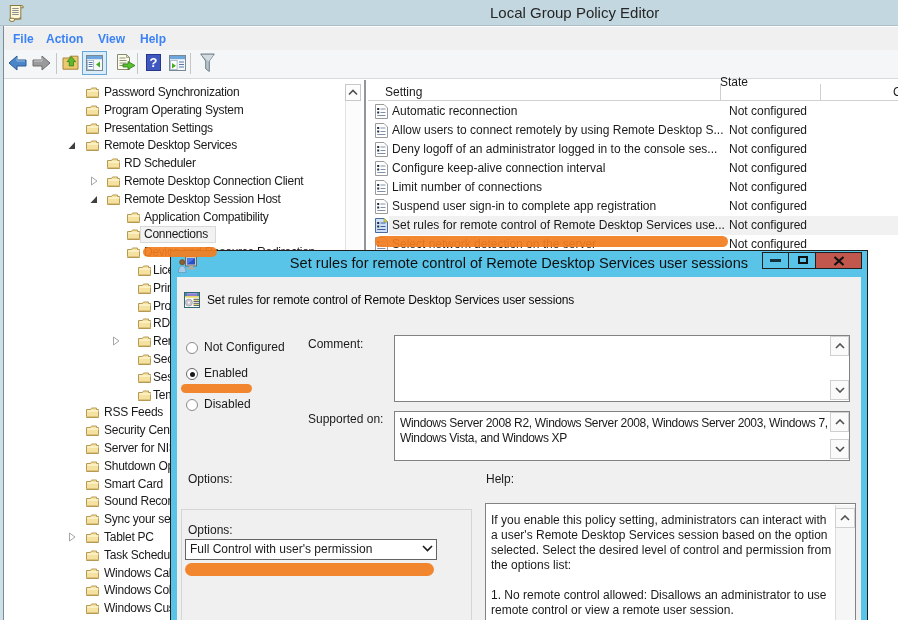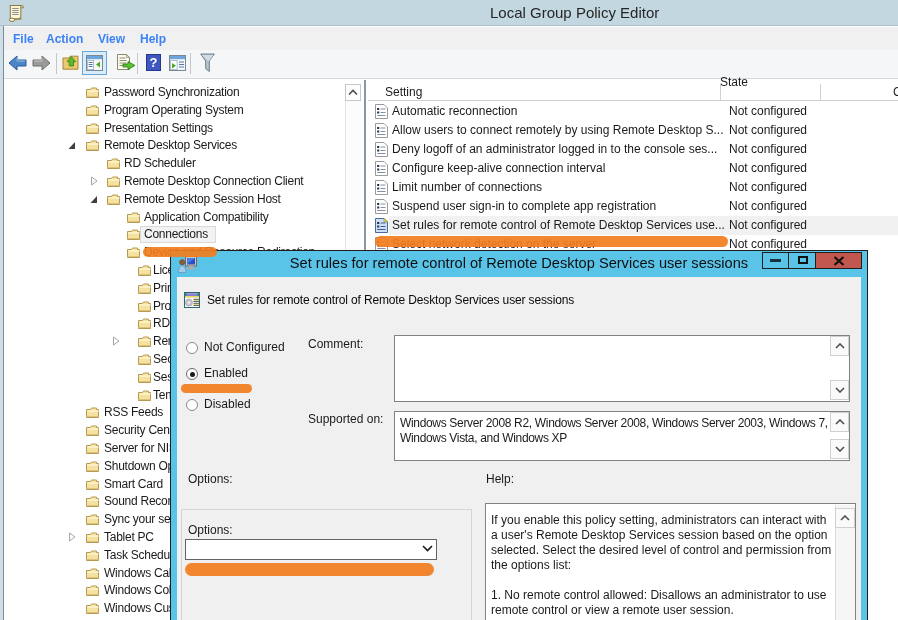--- a/index.html
+++ b/index.html
@@ -431,20 +431,21 @@
     <svg class="abs" style="left:658px;top:169px" width="10" height="6">
         <path class="chev" d="M1 1 L5 5 L9 1"></path>
       </svg>
 
     <div class="abs t12" style="left:11px;top:195px">Options:</div>
     <div class="abs t12" style="left:309px;top:195px">Help:</div>
 
     <div class="abs" style="left:4px;top:232px;width:291px;height:112px;border:1px solid #d5d5d5"></div>
     <div class="abs t12" style="left:11px;top:246px">Options:</div>
     <div class="abs" style="left:8px;top:262px;width:252px;height:21px;background:#fff;border:1px solid #646464"></div>
+    <div class="abs t12" style="left:13px;top:265px">Full Control with user's permission</div>
     <svg class="abs" style="left:245px;top:268px" width="11" height="7">
         <path d="M1 1 L5.5 5.5 L10 1" stroke="#1a1a1a" stroke-width="1.6" fill="none"></path>
       </svg>
 
     <div class="abs" style="left:308px;top:226px;width:371px;height:118px;background:#fff;border:1px solid #828282"></div>
     <div class="abs t12" style="left:314px;top:236px;width:341px;line-height:15px">If you enable this policy setting, administrators can interact with a user's Remote Desktop Services session based on the option selected. Select the desired level of control and permission from the options list:<br><br>1. No remote control allowed: Disallows an administrator to use remote control or view a remote user session.</div>
     <div class="abs" style="left:658px;top:228px;width:20px;height:116px;background:#f6f6f6;border-left:1px solid #dcdcdc"></div>
     <div class="abs" style="left:658px;top:231px;width:20px;height:20px;border:1px solid #d0d0d0;background:#fafafa"></div>
     <svg class="abs" style="left:663px;top:238px" width="10" height="6">
         <path class="chev" d="M1 5 L5 1 L9 5"></path>

